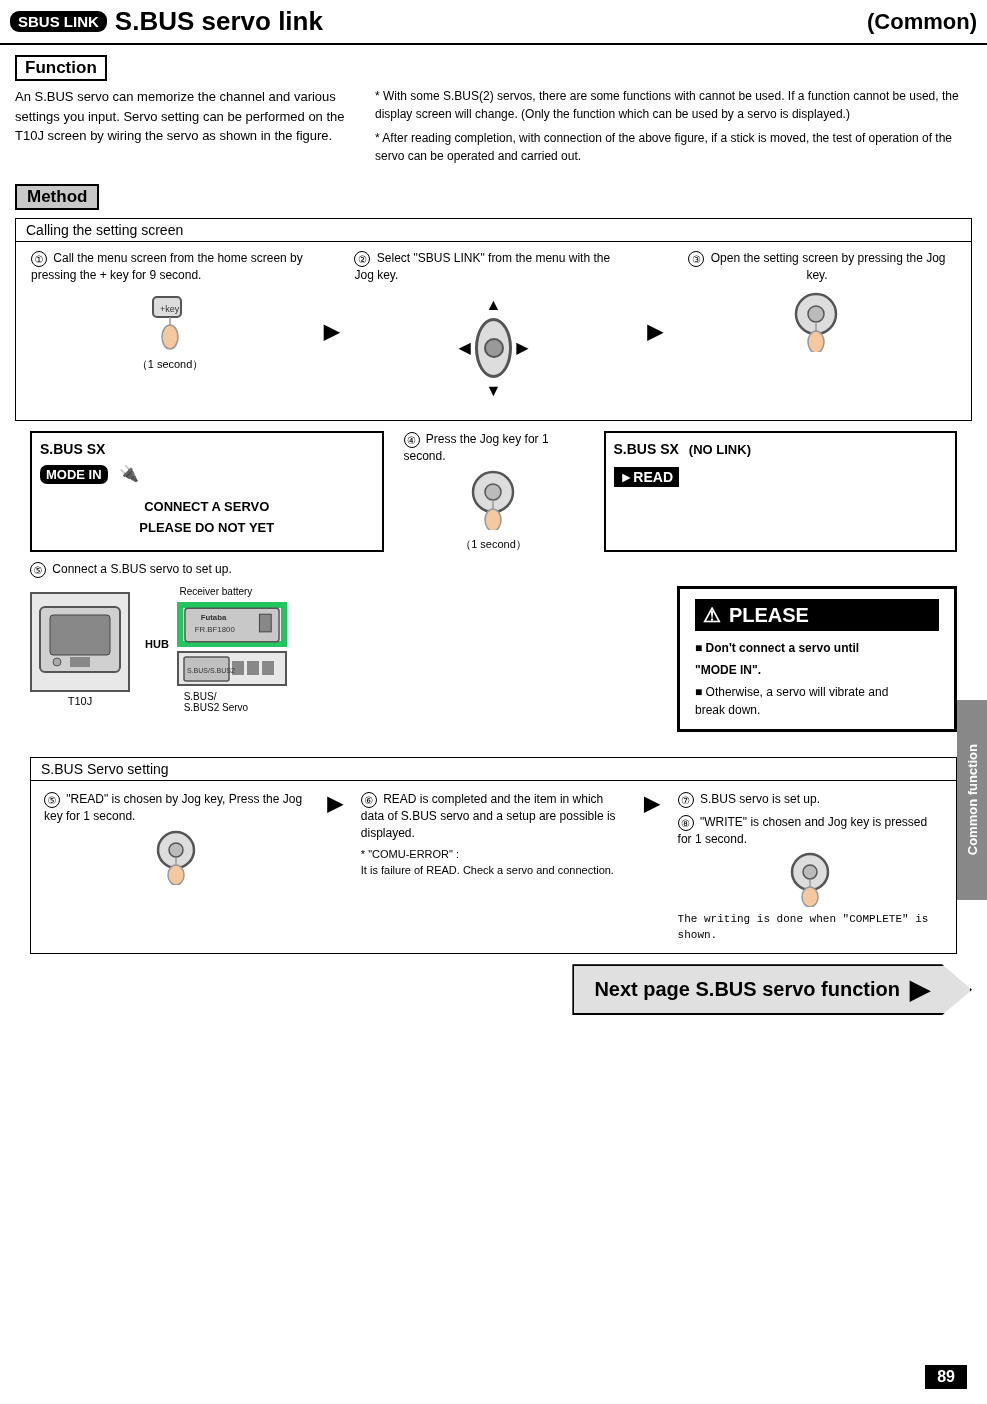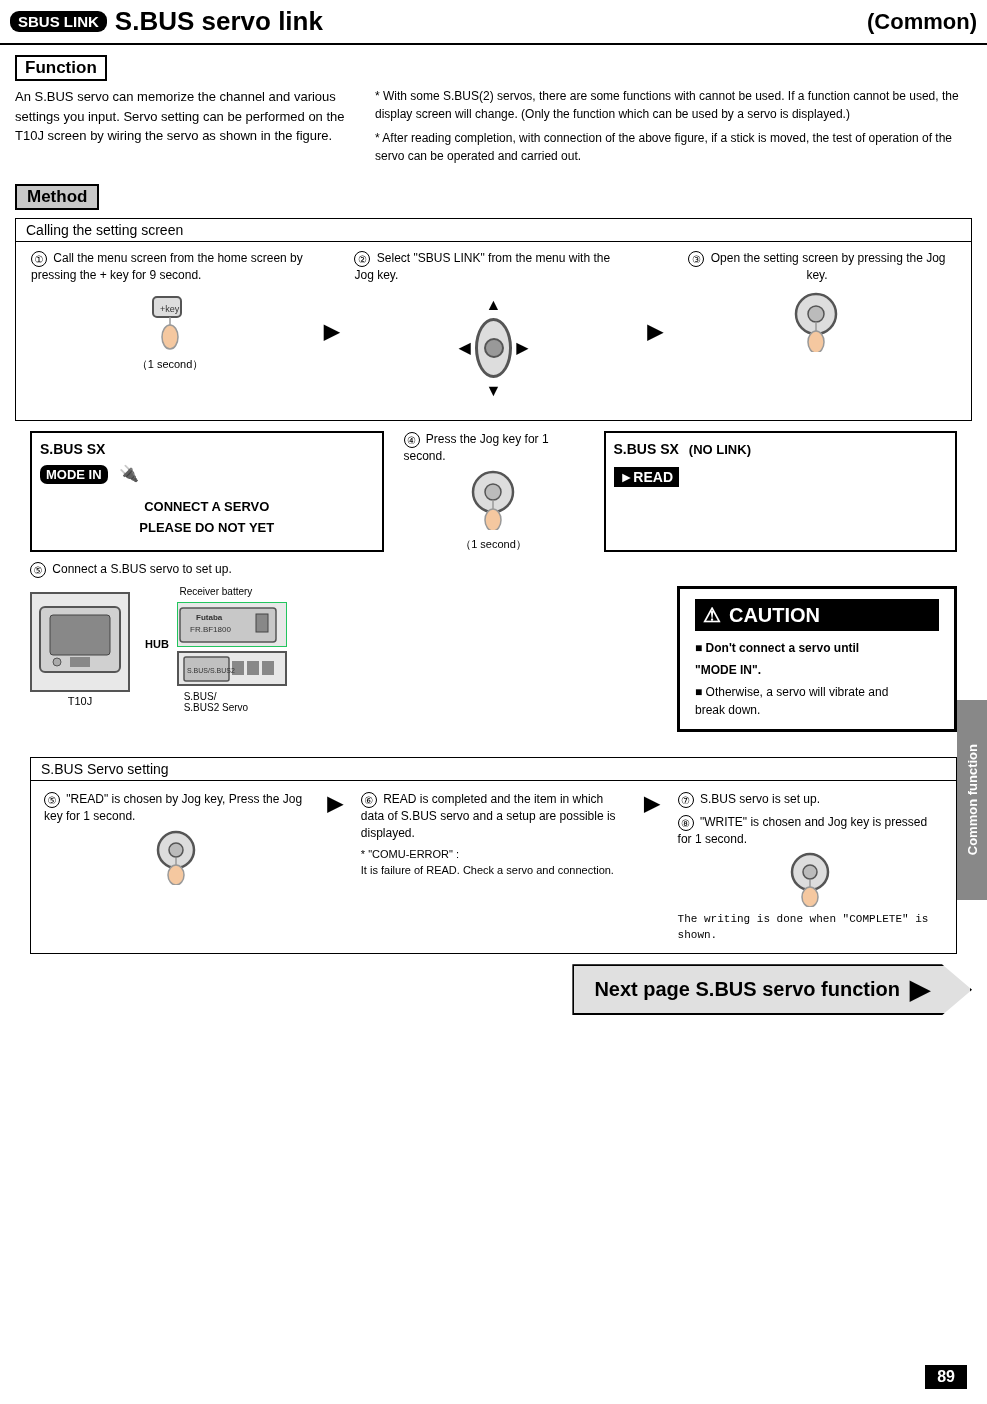--- a/index.html
+++ b/index.html
@@ -487,21 +487,21 @@
 
         <div style="display:flex;flex-direction:column;align-items:center;gap:5px;">
 
           <div style="font-size:10px;text-align:center;">Receiver battery</div>
           <div style="display:flex;align-items:center;gap:8px;">
             <div style="font-size:11px;font-weight:bold;">
               <span>HUB</span>
             </div>
             <div style="display:flex;flex-direction:column;gap:4px;">
 
-              <div style="border:1px solid #22c55e;width:110px;height:45px;background:#e8e8e8;display:flex;align-items:center;justify-content:flex-start;">
+              <div style="border:6px solid #22c55e;width:110px;height:45px;background:#e8e8e8;display:flex;align-items:center;justify-content:flex-start;">
                 <svg width="100" height="38" viewBox="0 0 100 38">
                   <rect x="2" y="2" width="96" height="34" rx="3" fill="#c8c8c8" stroke="#555" stroke-width="1.5"></rect>
                   <text x="18" y="14" font-size="8" fill="#333" font-weight="bold">Futaba</text>
                   <text x="12" y="26" font-size="8" fill="#333">FR.BF1800</text>
                   <rect x="78" y="8" width="12" height="18" fill="#888" stroke="#444"></rect>
                 </svg>
               </div>
 
               <div style="border:2px solid #555;width:110px;height:35px;background:#e8e8e8;display:flex;align-items:center;padding:3px;">
                 <svg width="100" height="28" viewBox="0 0 100 28">
@@ -515,21 +515,21 @@
             </div>
           </div>
           <div style="font-size:10px;text-align:left;white-space:pre;">S.BUS/
 S.BUS2 Servo</div>
         </div>
       </div>
 
       <div class="caution-box">
         <div class="caution-title">
           <span>⚠</span>
-          <span>CAUTION</span>
+          <span>PLEASE</span>
         </div>
         <div class="caution-text">
           <p>
               <b>■ Don't connect a servo until</b>
               <b>"MODE IN".</b>
             </p>
           <p>■ Otherwise, a servo will vibrate and</p>
           <p>break down.</p>
         </div>
       </div>

